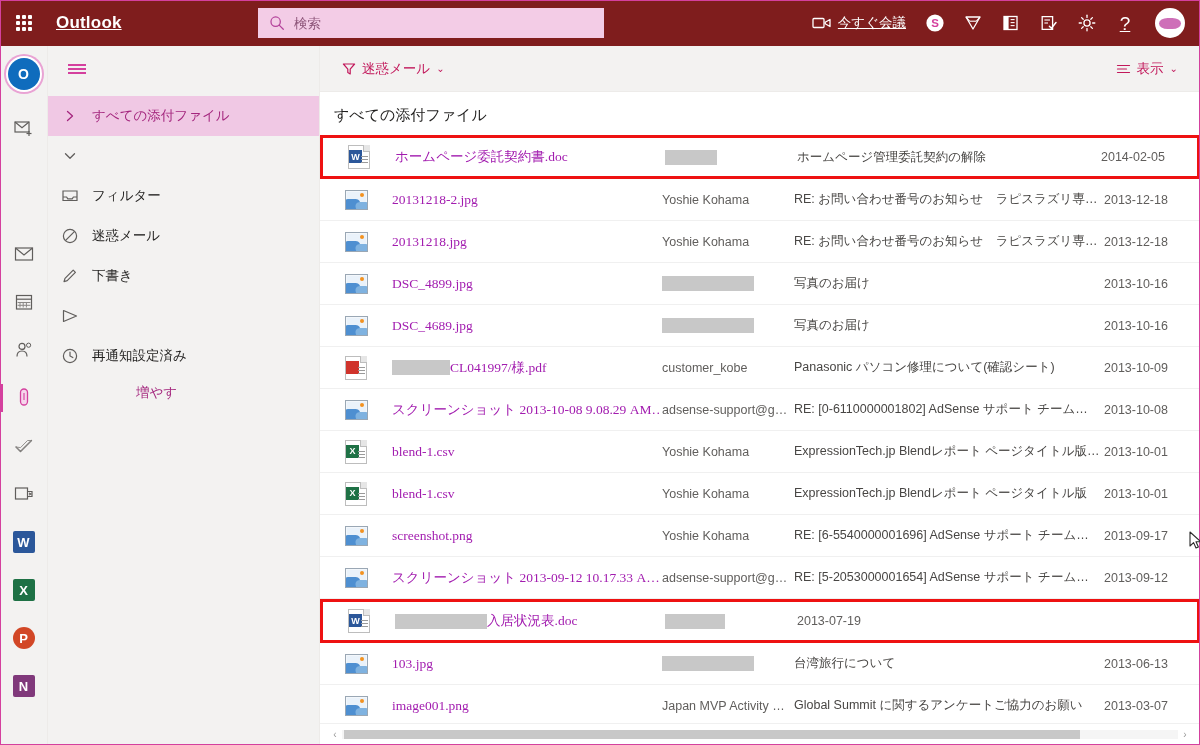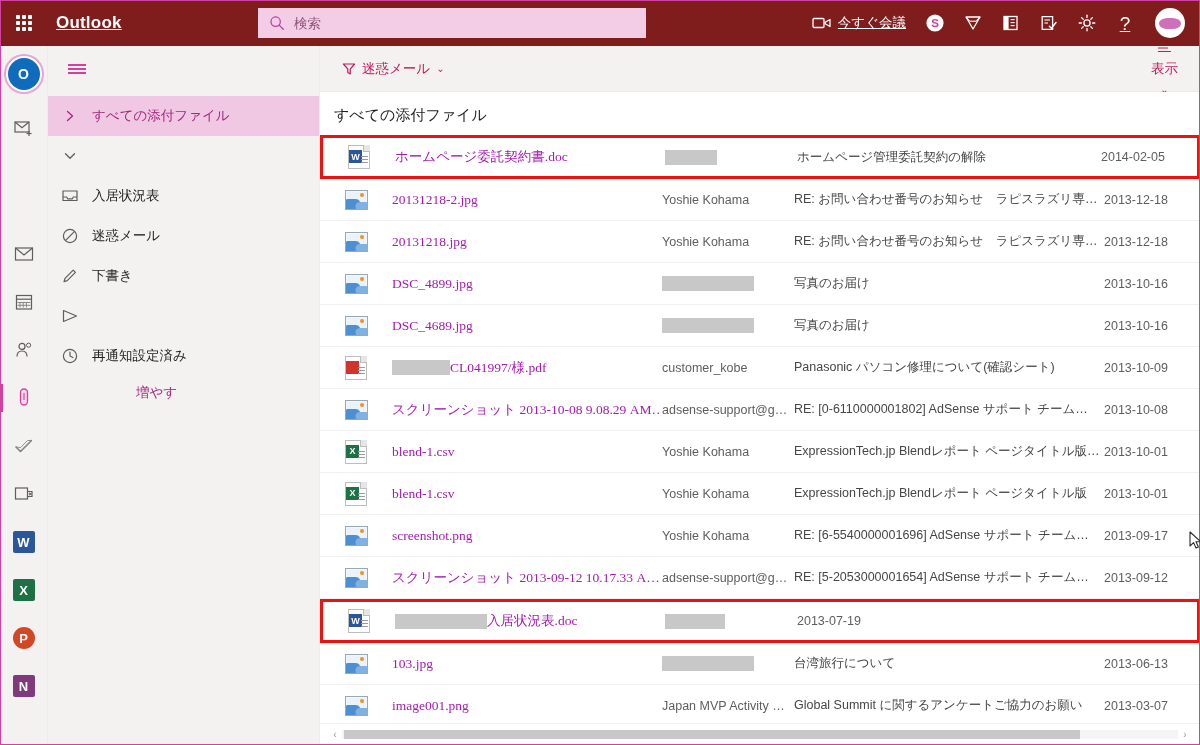--- a/index.html
+++ b/index.html
@@ -14,21 +14,21 @@
   .suitebar {
     height: 46px; flex: 0 0 46px; background: #7f1d1d;
     display: flex; align-items: center; color: #ffffff;
     position: relative; z-index: 5; text-decoration: underline;
   }
   .waffle { width: 48px; height: 46px; display: flex; align-items: center; justify-content: center; cursor: pointer; }
   .waffle-grid { display: grid; grid-template-columns: repeat(3, 4px); grid-template-rows: repeat(3, 4px); gap: 2px; }
   .waffle-grid i { display: block; width: 4px; height: 4px; background: #fff; border-radius: 1px; }
   .brand { font-size: 17px; font-weight: bold; letter-spacing: .2px; padding-left: 8px; cursor: pointer; }
 
-  .searchwrap { position: absolute; left: 258px; top: 8px; width: 388px; height: 30px; }
+  .searchwrap { position: absolute; left: 258px; top: 8px; width: 346px; height: 30px; }
   .searchbox {
     width: 100%; height: 100%; background: #F3CCE6; display: flex; align-items: center;
     padding-left: 10px; cursor: text;
   }
   .searchbox .mag { width: 18px; height: 18px; flex: 0 0 18px; }
   .search-input {
     border: 0; outline: 0; background: transparent; margin-left: 8px;
     font-family: "Liberation Sans", sans-serif; font-size: 13.5px; color: #8a4b76; width: 280px;
   }
   .search-input::placeholder { color: #8d5579; opacity: 1; }
@@ -95,21 +95,21 @@
   .frow.more .ftext { color: #A4267E; }
 
   
   .main { flex: 1 1 auto; display: flex; flex-direction: column; min-width: 0; background: #ffffff; }
   .cmdbar {
     height: 46px; flex: 0 0 46px; background: #F3F2F1; display: flex; align-items: center;
     padding: 0 16px; border-bottom: 1px solid #EDEBE9;
   }
   .cmd { display: flex; align-items: center; gap: 6px; color: #C2185B; font-size: 13.5px; cursor: pointer; padding: 4px 6px; }
   .cmd .caret { font-size: 10px; }
-  .cmd-right { margin-left: auto; flex-direction: column; }
+  .cmd-right { margin-left: auto; }
 
   .list-header { padding: 14px 0 10px 14px; font-size: 15px; color: #201F1E; background: #fff; }
   .list-scroll { flex: 1 1 auto; overflow: hidden; position: relative; background: #fff; }
 
   .row {
     height: 42px; display: flex; align-items: center; border-bottom: 1px solid #F0F0F0;
     font-size: 13px; color: #323130; cursor: pointer; position: relative;
   }
   .row.boxed { border: 3px solid #EE1111; border-bottom: 3px solid #EE1111; height: 44px; background:#fff; }
   .c-icon { width: 72px; flex: 0 0 72px; display: flex; align-items: center; justify-content: center; }
@@ -349,21 +349,21 @@
           </span>
         </div>
 
         <div class="frow">
           <span class="fico">
             <svg width="18" height="16" viewBox="0 0 18 16">
               <path d="M2 3 H16 V12.5 H2 Z" fill="none" stroke="#605E5C" stroke-width="1.2"></path>
               <path d="M2 9 H5.6 L6.8 10.8 H11.2 L12.4 9 H16" fill="none" stroke="#605E5C" stroke-width="1.2" stroke-linejoin="round"></path>
             </svg>
           </span>
-          <span class="ftext">入居状況表</span>
+          <span class="ftext">フィルター</span>
         </div>
 
         <div class="frow">
           <span class="fico">
             <svg width="18" height="18" viewBox="0 0 18 18">
               <circle cx="9" cy="9" r="6.6" fill="none" stroke="#605E5C" stroke-width="1.2"></circle>
               <line x1="4.4" y1="13.6" x2="13.6" y2="4.4" stroke="#605E5C" stroke-width="1.2"></line>
             </svg>
           </span>
           <span class="ftext">迷惑メール</span>

